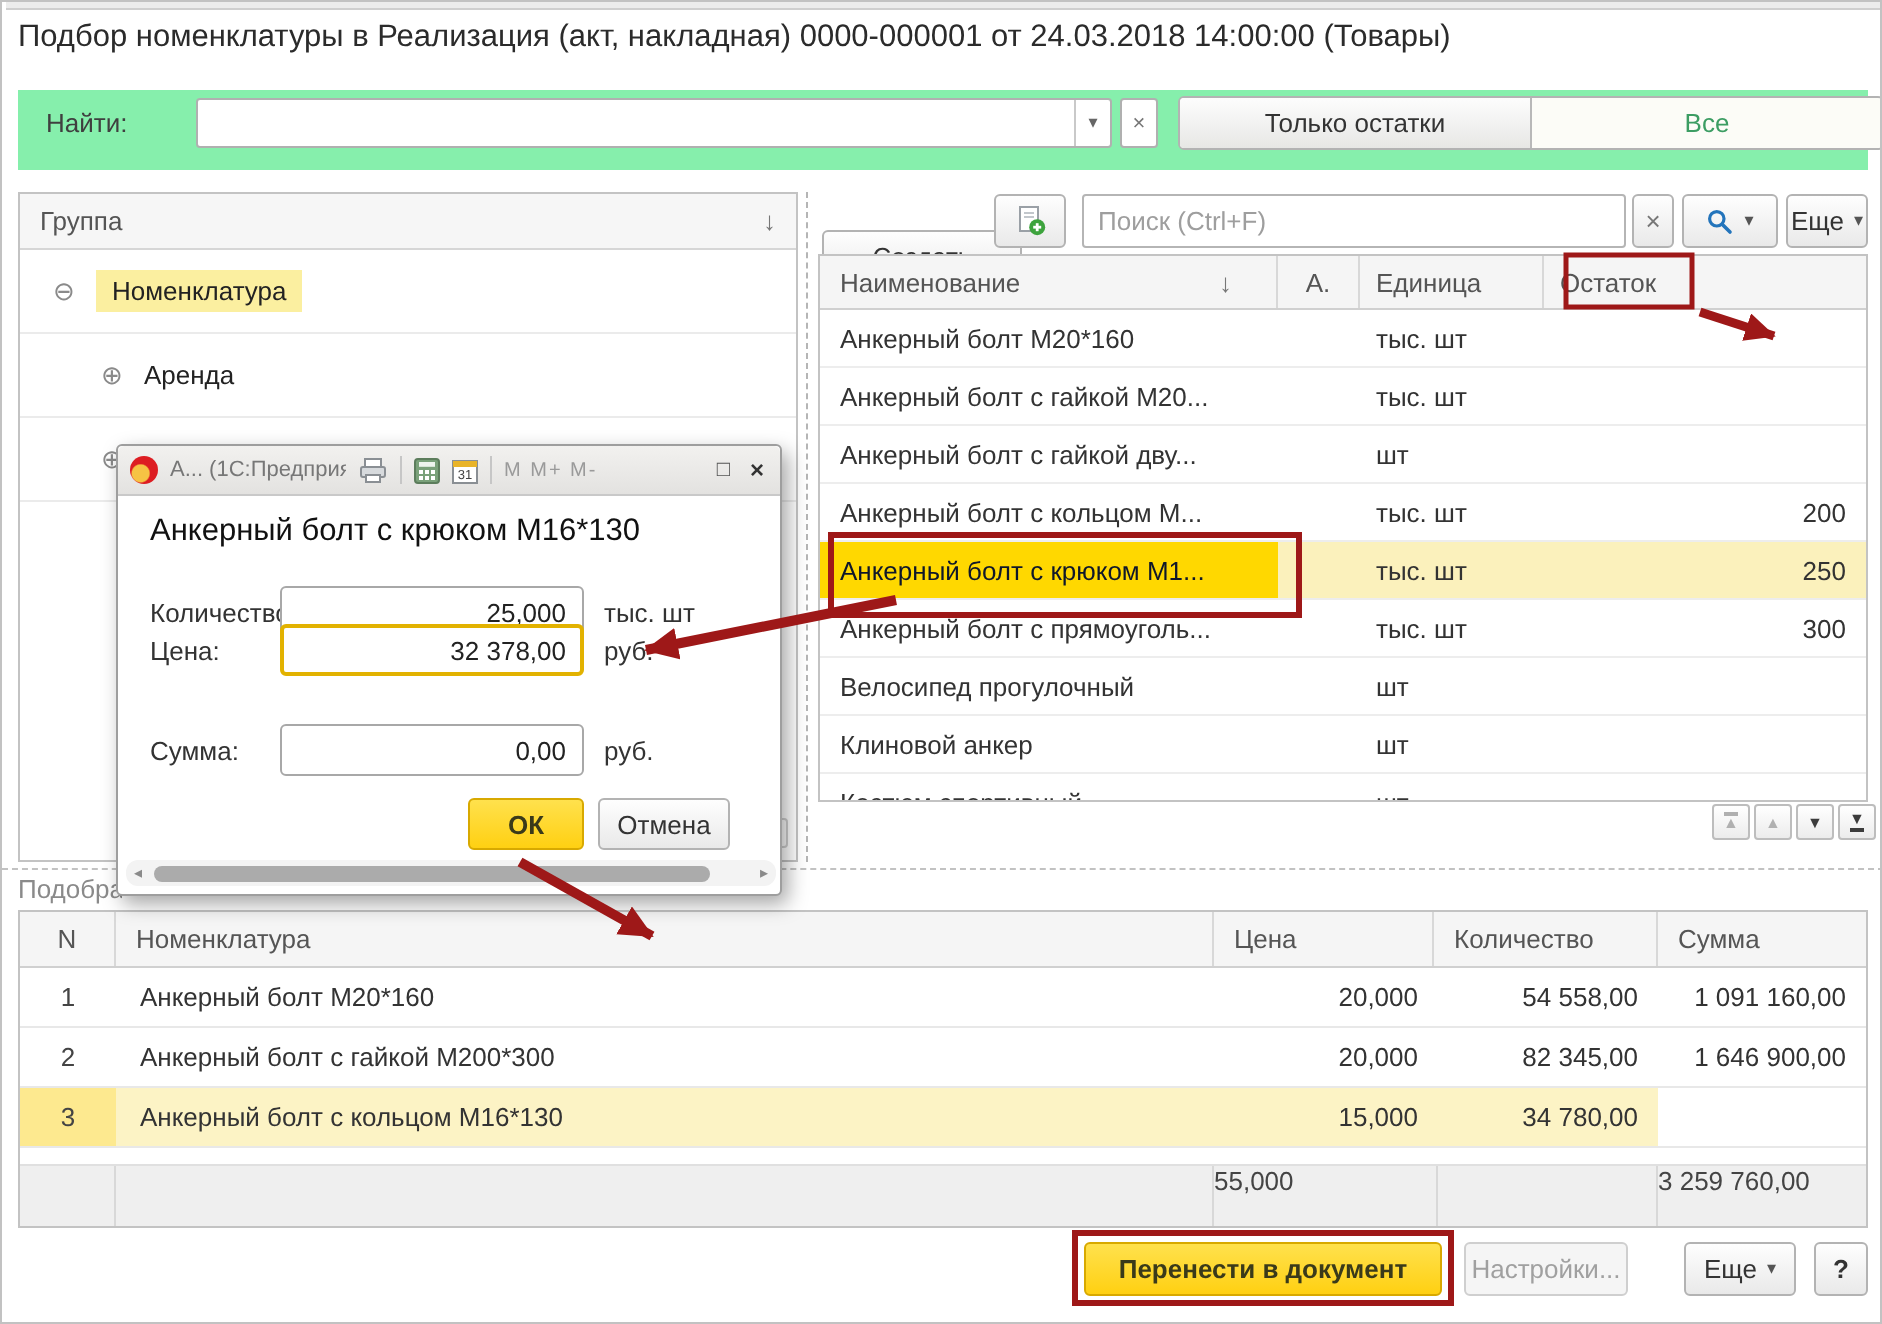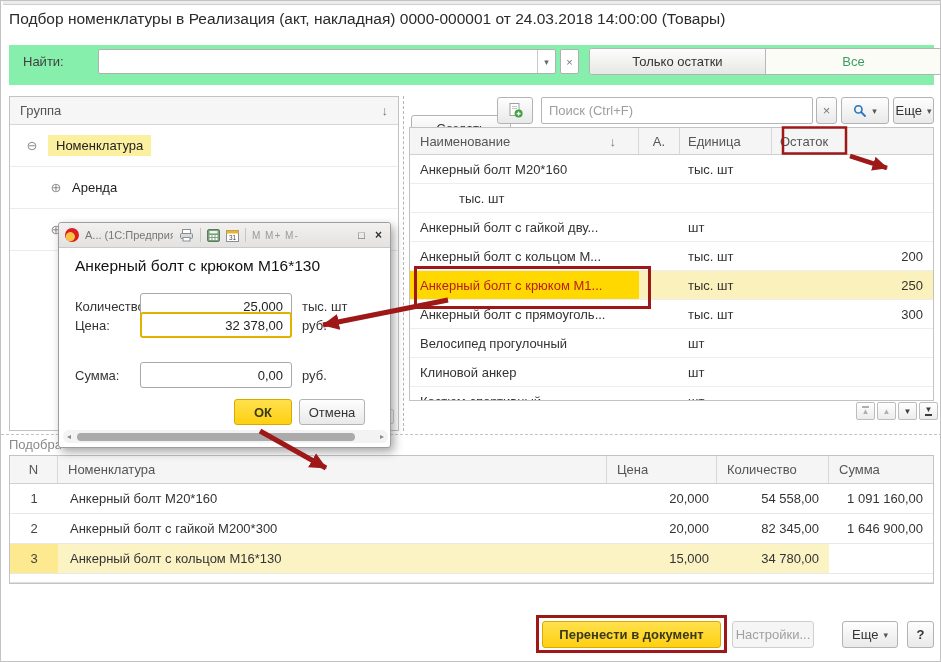--- a/index.html
+++ b/index.html
@@ -57,21 +57,21 @@
   .hc.c-a{width:41px;justify-content:center;}
   .hc.c-unit{width:92px;}
   .hc.c-stock{flex:1;border-right:none;}
   .phead .sort{margin-left:auto;margin-right:14px;color:#777;}
   .prow{display:flex;height:29px;border-bottom:1px solid #ededed;align-items:stretch;}
   .prow .bc{display:flex;align-items:center;}
   .bc.c-name{width:229px;padding-left:10px;color:#333;}
   .bc.c-a{width:41px;}
   .bc.c-unit{width:92px;padding-left:8px;}
   .bc.c-stock{flex:1;justify-content:flex-end;padding-right:10px;}
-  .prow.sel .c-name{background:#FFD800;color:#b91c1c;}
+  .prow.sel .c-name{background:#FFD800;color:#0f172a;}
   .prow.sel .c-a,.prow.sel .c-unit,.prow.sel .c-stock{background:#FBF1BC;}
   .pnav{position:absolute;left:447px;top:306px;display:flex;gap:2px;}
   .navbtn{width:19px;height:18px;border:1px solid #bdbdbd;border-radius:2px;background:linear-gradient(#fff,#ececec);display:flex;align-items:center;justify-content:center;font-size:8px;cursor:pointer;}
   .nav-dis{color:#b0b0b0;} .nav-en{color:#3c3c3c;}
 
   
   .picked-label{position:absolute;left:8px;top:436px;width:52px;overflow:hidden;white-space:nowrap;color:#8a8a8a;z-index:1;}
   .gtable{position:absolute;left:8px;top:454px;width:925px;border:1px solid #c3c3c3;background:#fff;z-index:1;}
   .ghead{display:flex;height:28px;background:#f5f5f5;border-bottom:1px solid #d0d0d0;color:#555;}
   .ghead .hc{display:flex;align-items:center;padding:0 10px;border-right:1px solid #d8d8d8;}
@@ -225,20 +225,21 @@
         <div class="hc c-stock">
             <span>Остаток</span>
           </div>
       </div>
       <div class="prow">
         <div class="bc c-name">Анкерный болт М20*160</div>
         <div class="bc c-a"></div>
         <div class="bc c-unit">тыс. шт</div>
       </div>
       <div class="prow">
+        <div class="bc c-name">Анкерный болт с гайкой М20...</div>
         <div class="bc c-a"></div>
         <div class="bc c-unit">тыс. шт</div>
       </div>
       <div class="prow">
         <div class="bc c-name">Анкерный болт с гайкой дву...</div>
         <div class="bc c-a"></div>
         <div class="bc c-unit">шт</div>
         <div class="bc c-stock"></div>
       </div>
       <div class="prow">
@@ -327,20 +328,27 @@
       <div class="bc g-price">82 345,00</div>
       <div class="bc g-sum">1 646 900,00</div>
     </div>
     <div class="grow hl">
       <div class="bc g-n">3</div>
       <div class="bc g-name">Анкерный болт с кольцом М16*130</div>
       <div class="bc g-qty">15,000</div>
       <div class="bc g-price">34 780,00</div>
     </div>
     <div class="gspacer"></div>
+    <div class="gtotal">
+      <div class="bc g-n"></div>
+      <div class="bc g-name"></div>
+      <div class="bc g-qty">55,000</div>
+      <div class="bc g-price"></div>
+      <div class="bc g-sum">3 259 760,00</div>
+    </div>
   </div>
 
   <button class="btn btn-gold footer-btn f-transfer">Перенести в документ</button>
   <button class="btn footer-btn f-settings">Настройки...</button>
   <button class="btn footer-btn f-more">
     <span>Еще</span>
     <span class="caret">▾</span>
   </button>
   <button class="btn footer-btn f-help">?</button>
 

